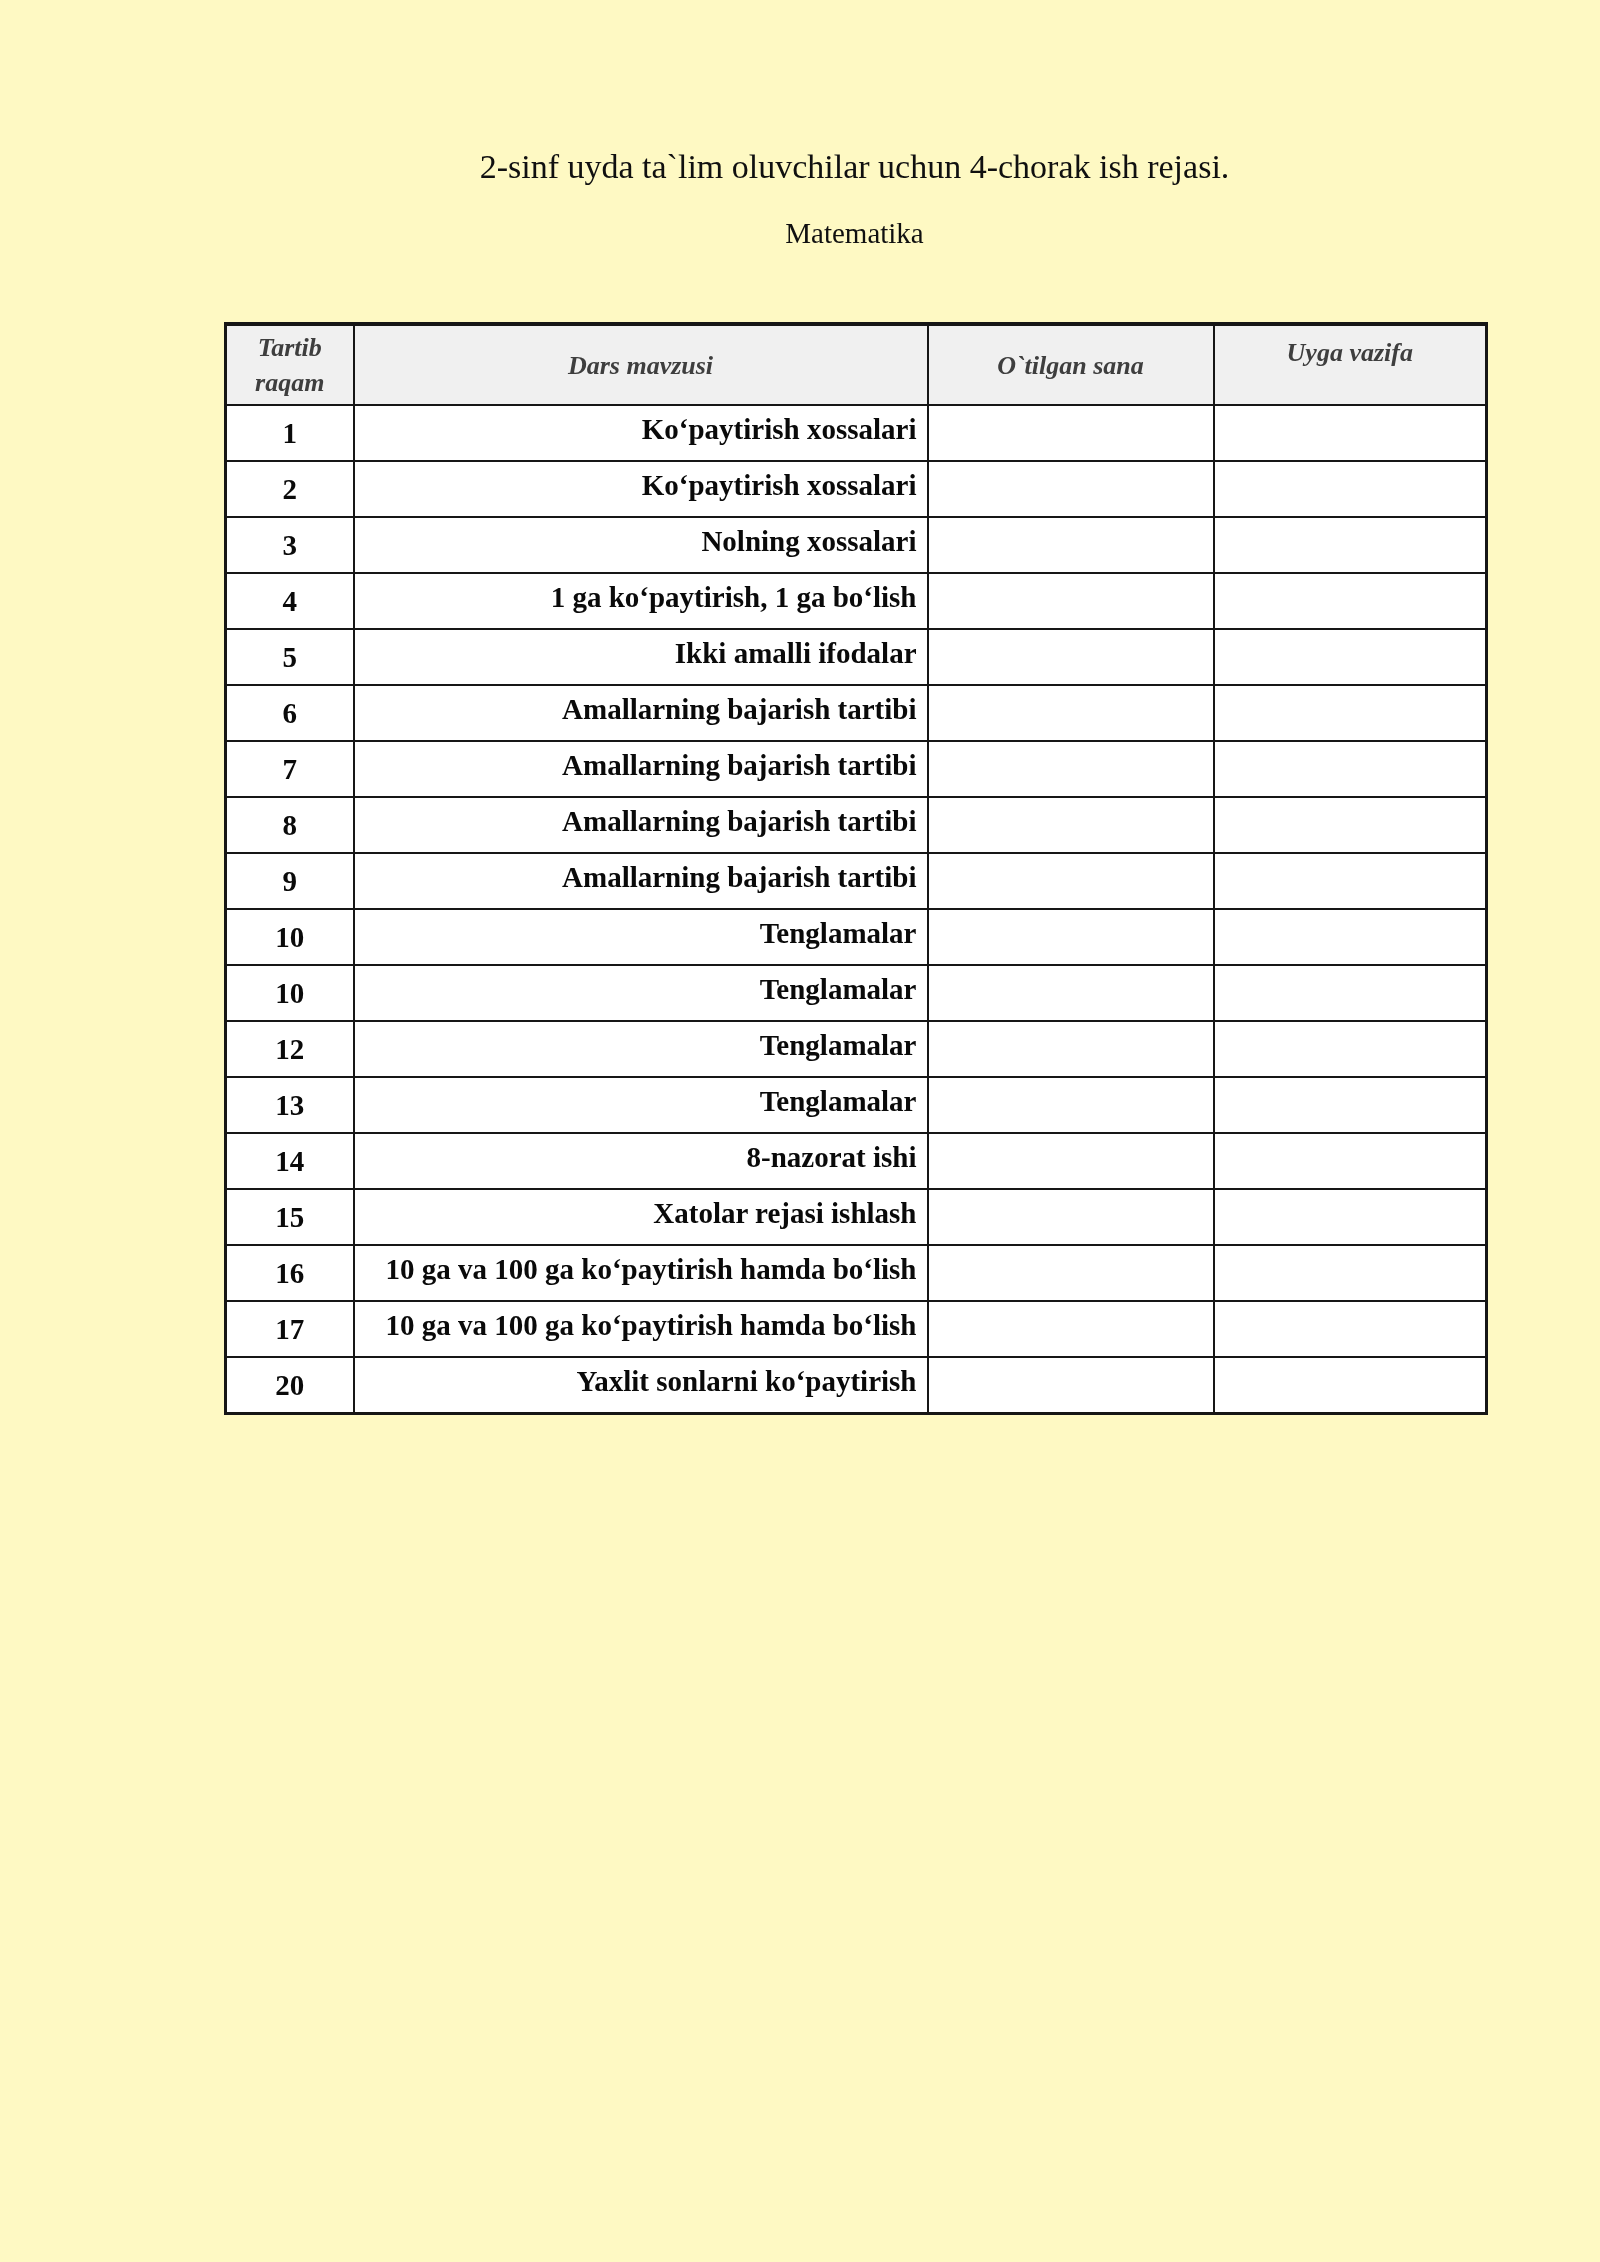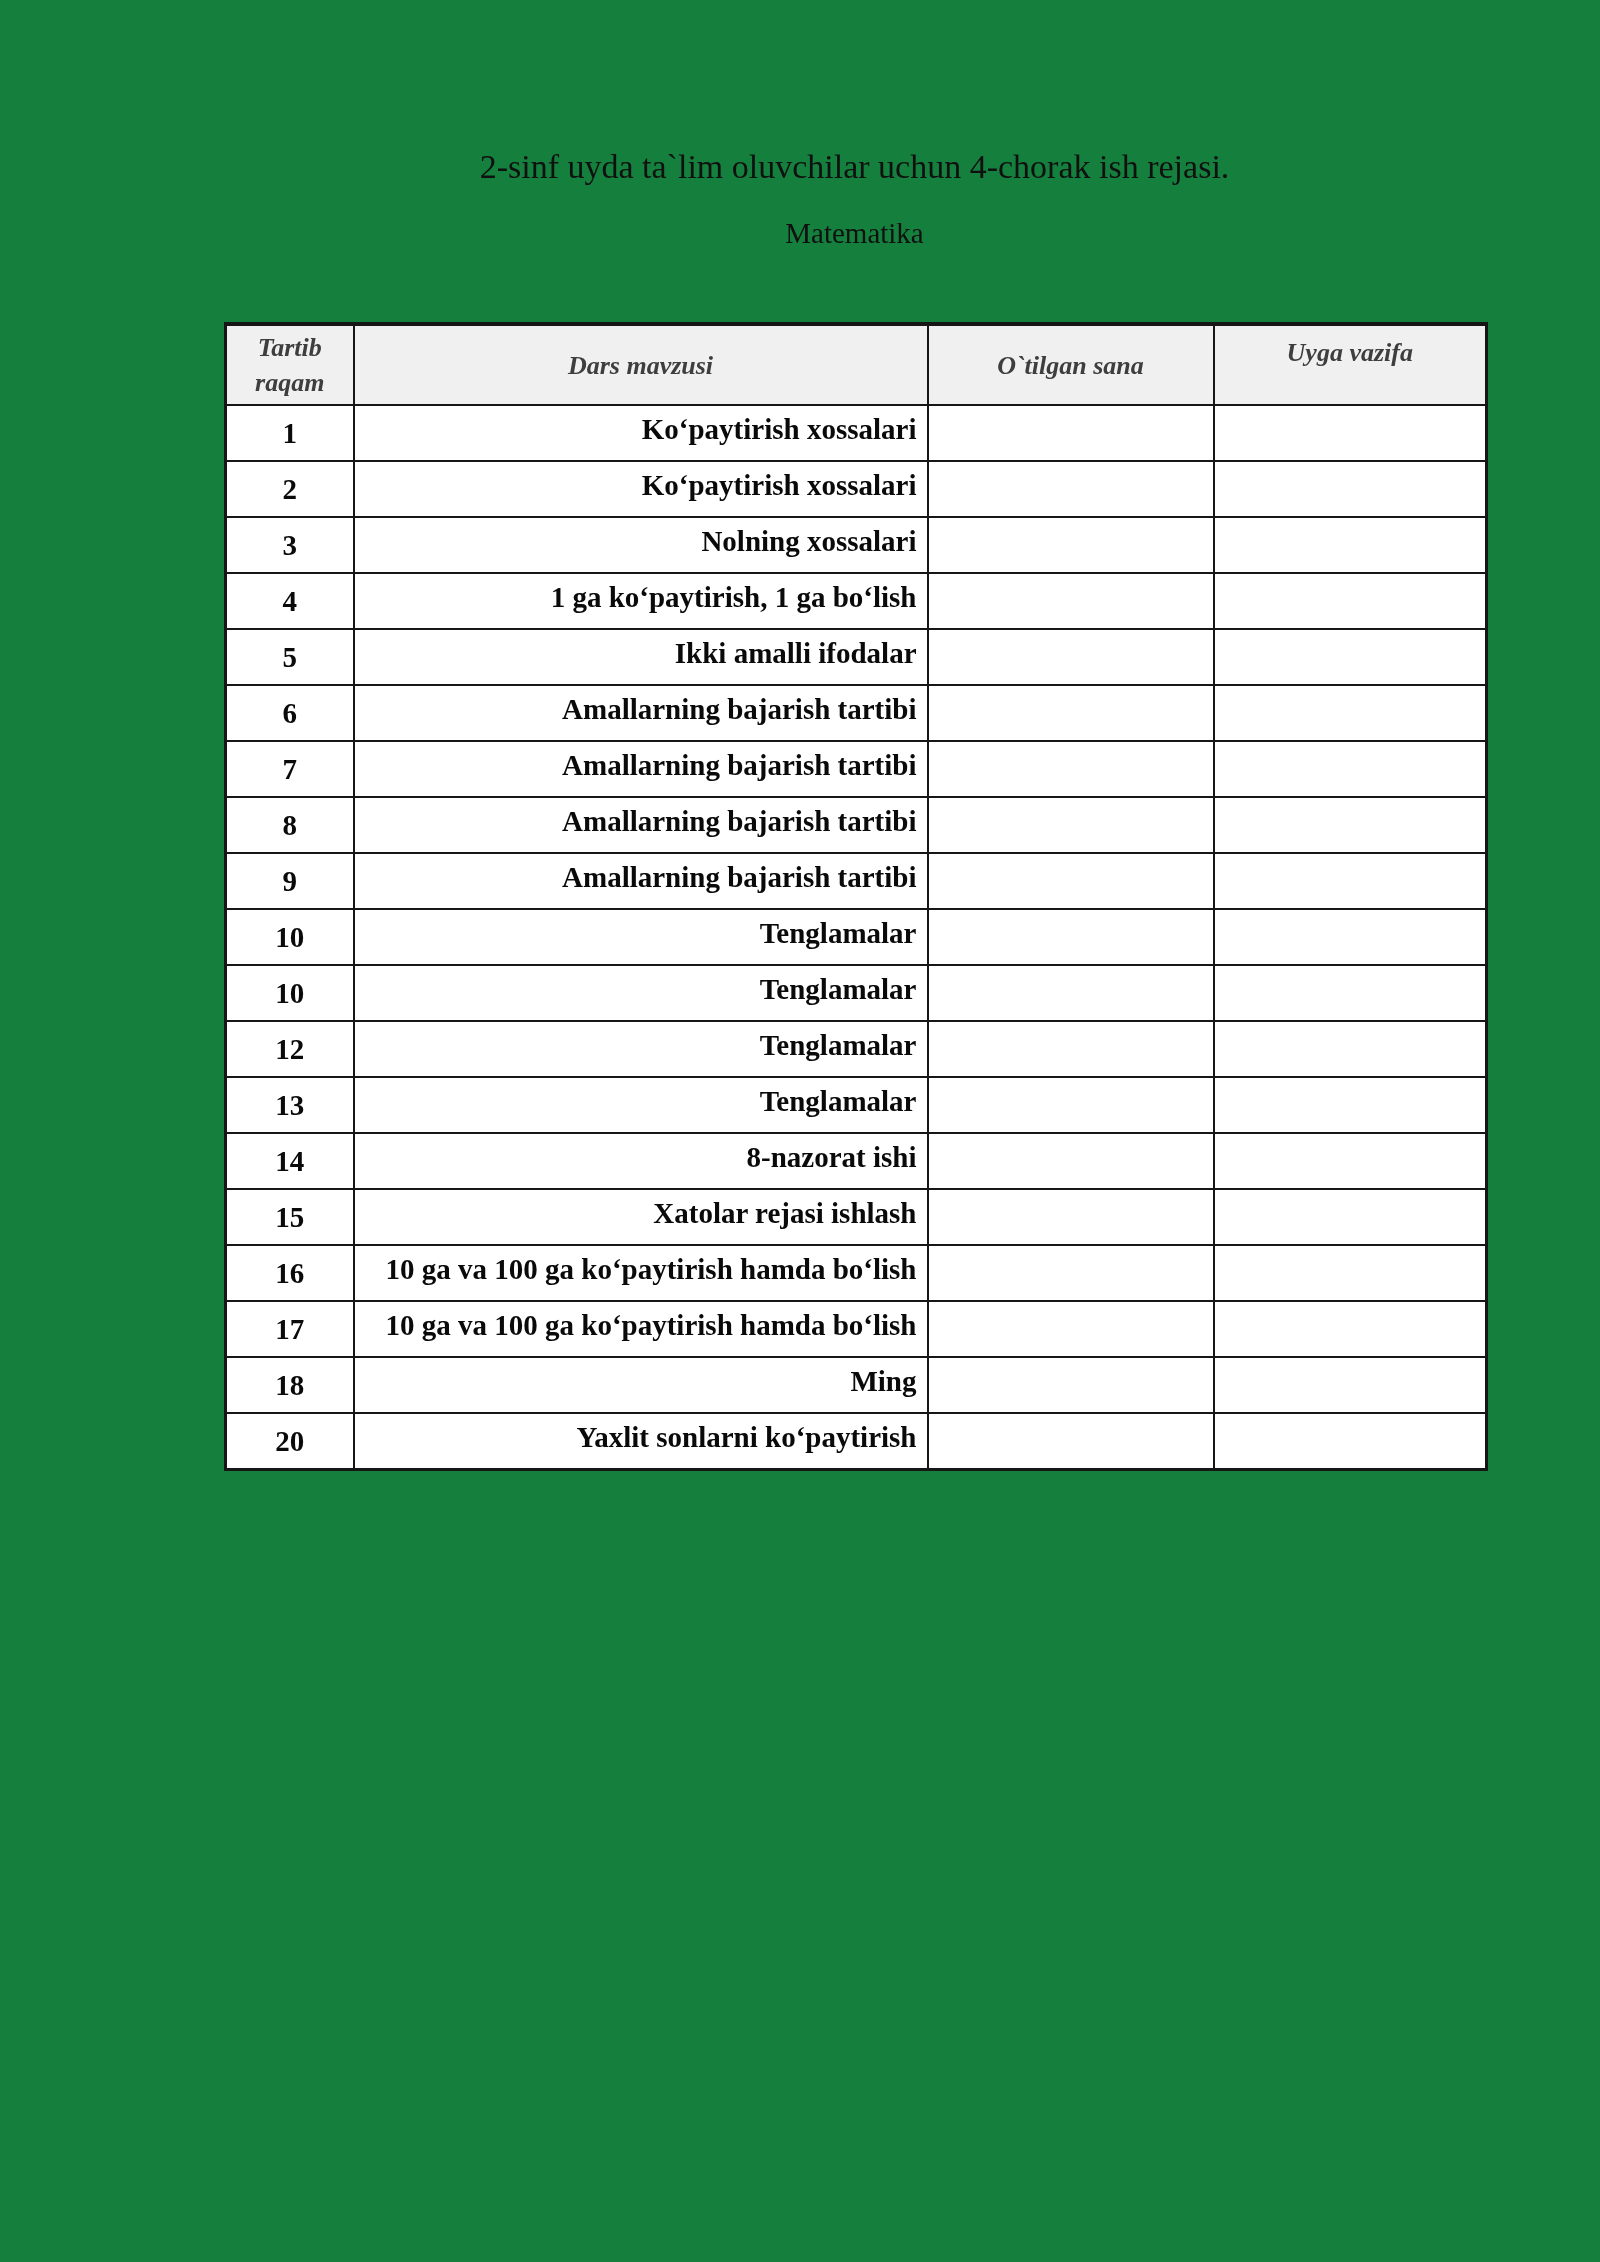--- a/index.html
+++ b/index.html
@@ -4,21 +4,21 @@
 <style>
   html, body {
     margin: 0;
     padding: 0;
     background: #ffffff;
   }
   .page {
     position: relative;
     width: 1600px;
     height: 2262px;
-    background: #15803d;
+    background: #fef9c3;
     font-family: "Liberation Serif", "DejaVu Serif", serif;
     overflow: hidden;
   }
   .content {
     margin-left: 224px;
     width: 1261px;
   }
   .doc-title {
     margin: 0;
     padding-top: 148px;
@@ -213,26 +213,20 @@
     <td class="c-date"></td>
     <td class="c-homework"></td>
   </tr>
           <tr>
     <td class="c-num">17</td>
     <td class="c-topic">10 ga va 100 ga ko‘paytirish hamda bo‘lish</td>
     <td class="c-date"></td>
     <td class="c-homework"></td>
   </tr>
           <tr>
-    <td class="c-num">18</td>
-    <td class="c-topic">Ming</td>
-    <td class="c-date"></td>
-    <td class="c-homework"></td>
-  </tr>
-          <tr>
     <td class="c-num">20</td>
     <td class="c-topic">Yaxlit sonlarni ko‘paytirish</td>
     <td class="c-date"></td>
     <td class="c-homework"></td>
   </tr>
         </tbody>
     </table>
 
   </div>
 </div>

